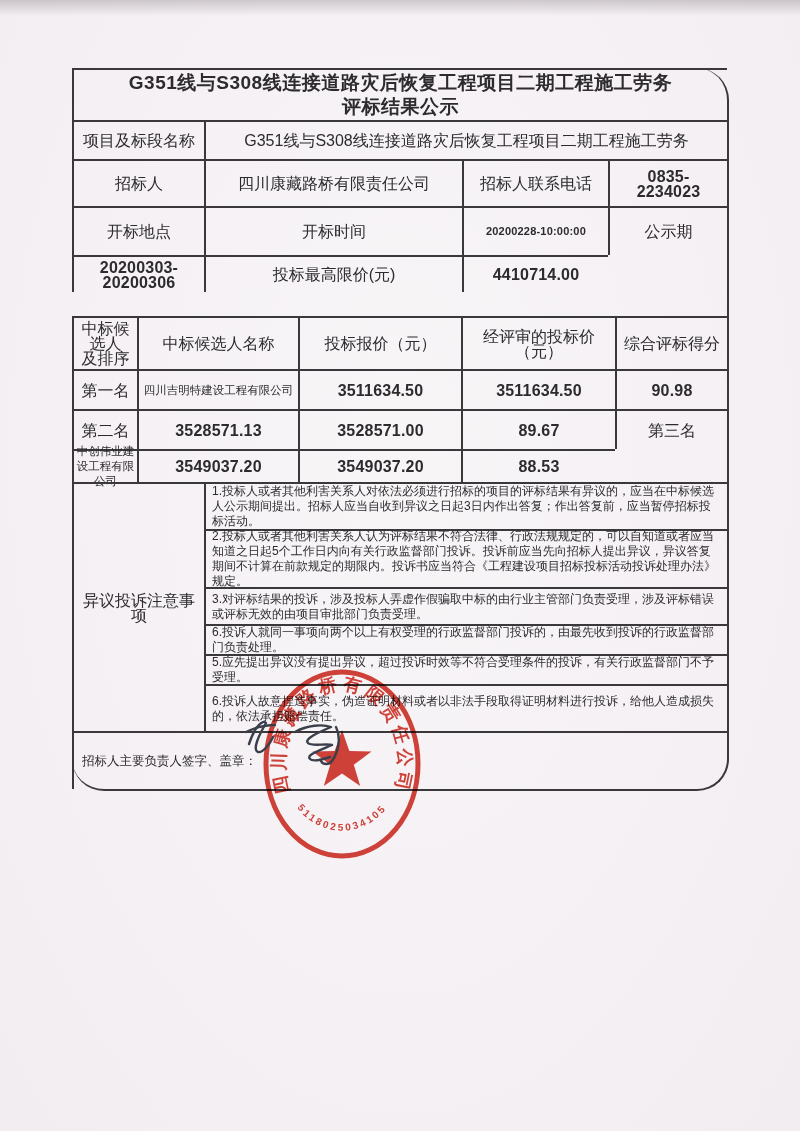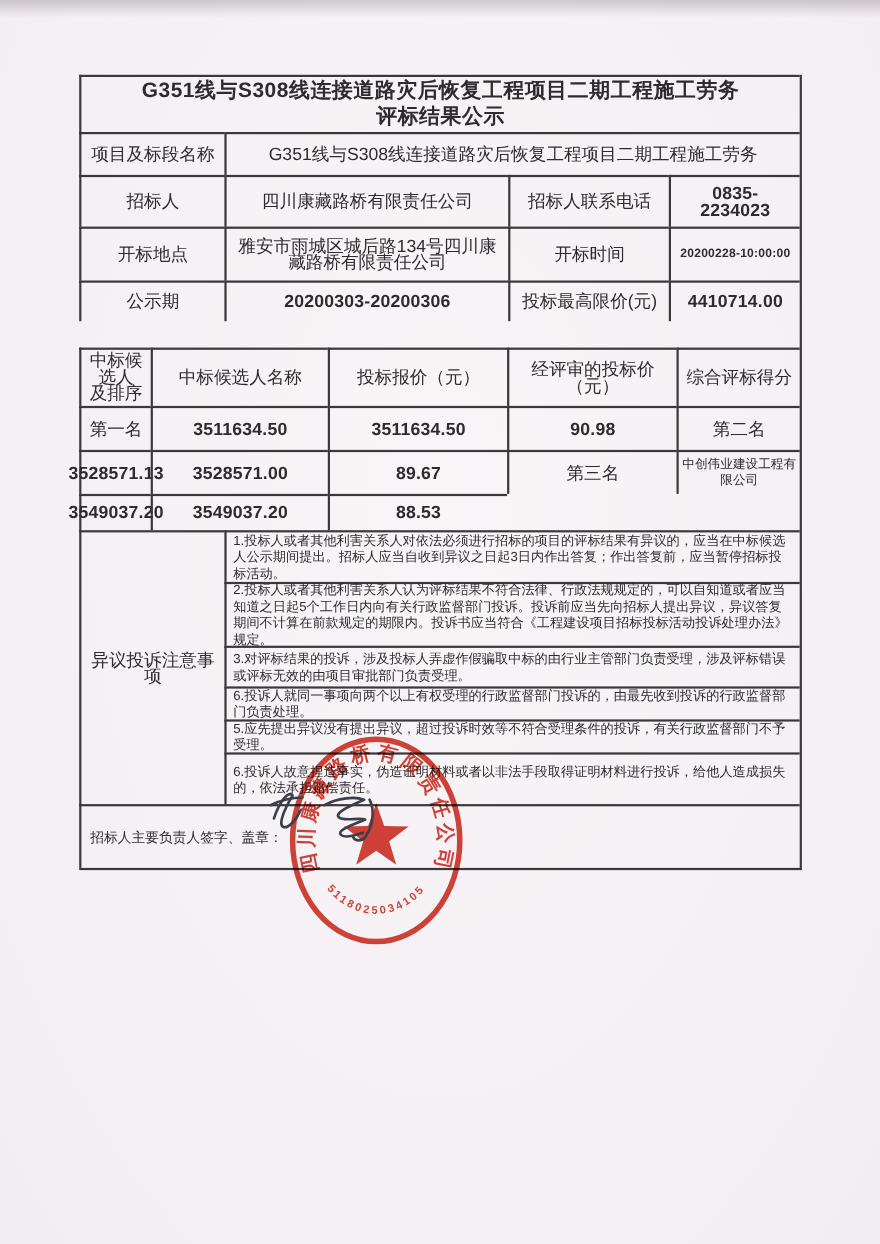--- a/index.html
+++ b/index.html
@@ -18,20 +18,21 @@
     position:absolute;inset:0;
     background:radial-gradient(ellipse at 50% 40%,rgba(255,255,255,.25),rgba(210,200,208,.12));
     pointer-events:none;
   }
   .doc{
     --ln:#3a383a;
     position:absolute;left:72px;top:68px;width:657px;
     border-right:2px solid var(--ln);
     border-bottom:2px solid var(--ln);
     box-sizing:border-box;
+    border-radius:32px;
   }
   .sec{display:grid;}
   .cell{
     border-left:2px solid var(--ln);
     border-top:2px solid var(--ln);
     box-sizing:border-box;
     display:flex;align-items:center;justify-content:center;
     text-align:center;font-size:16px;line-height:15px;
     padding:0 6px;
   }
@@ -72,39 +73,39 @@
   <div class="sec sec-info">
     <div class="cell">项目及标段名称</div>
     <div class="cell span3">G351线与S308线连接道路灾后恢复工程项目二期工程施工劳务</div>
 
     <div class="cell">招标人</div>
     <div class="cell">四川康藏路桥有限责任公司</div>
     <div class="cell">招标人联系电话</div>
     <div class="cell num">0835-2234023</div>
 
     <div class="cell">开标地点</div>
-    <div class="cell">雅安市雨城区城后路134号四川康藏路桥有限责任公司</div>
     <div class="cell">开标时间</div>
     <div class="cell num" style="font-size:11px;white-space:nowrap;">20200228-10:00:00</div>
 
     <div class="cell">公示期</div>
     <div class="cell num">20200303-20200306</div>
     <div class="cell">投标最高限价(元)</div>
     <div class="cell num">4410714.00</div>
   </div>
 
   <div class="sec sec-cand">
     <div class="cell pre">中标候选人
 及排序</div>
     <div class="cell">中标候选人名称</div>
     <div class="cell">投标报价（元）</div>
     <div class="cell">经评审的投标价（元）</div>
     <div class="cell">综合评标得分</div>
 
     <div class="cell">第一名</div>
+    <div class="cell name-cell">四川吉明特建设工程有限公司</div>
     <div class="cell num">3511634.50</div>
     <div class="cell num">3511634.50</div>
     <div class="cell num">90.98</div>
 
     <div class="cell">第二名</div>
     <div class="cell num">3528571.13</div>
     <div class="cell num">3528571.00</div>
     <div class="cell num">89.67</div>
 
     <div class="cell">第三名</div>

